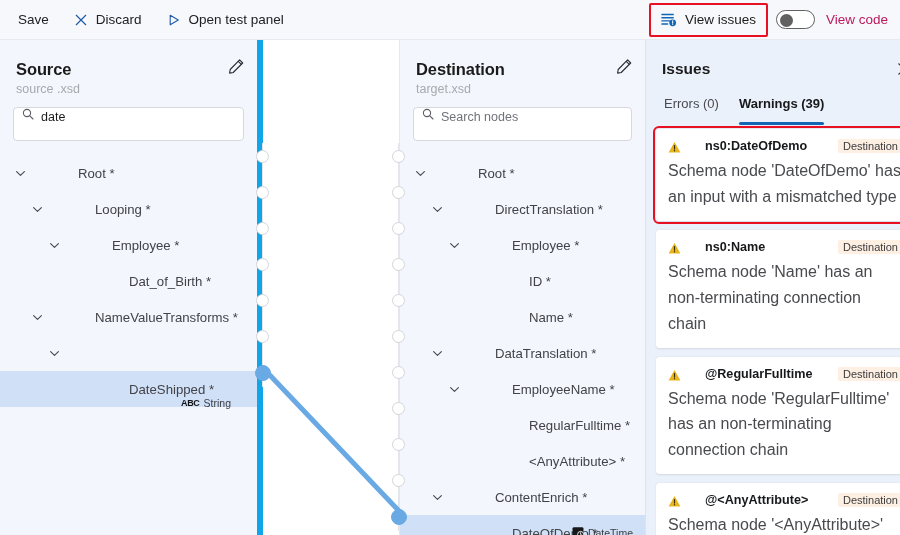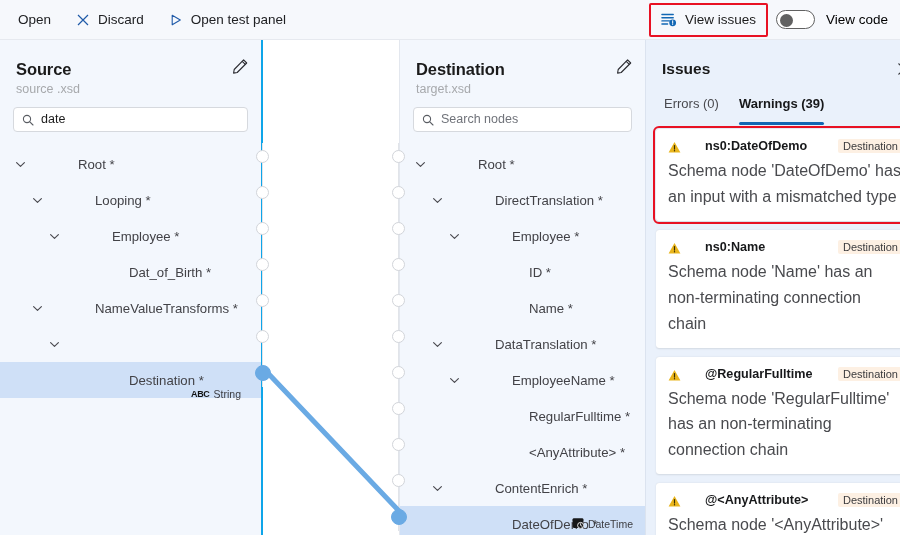--- a/index.html
+++ b/index.html
@@ -41,42 +41,42 @@
   .toggle-wrap { display: flex; align-items: center; gap: 11px; margin-right: 12px; }
   .toggle {
     width: 39px; height: 19px; border-radius: 10px;
     border: 1px solid #616161; background: #ffffff;
     position: relative; cursor: pointer; flex: none;
   }
   .toggle .knob {
     position: absolute; top: 3px; left: 3px;
     width: 13px; height: 13px; border-radius: 50%; background: #616161;
   }
-  .toggle-label { font-size: 13.5px; color: #000000; white-space: nowrap; }
+  .toggle-label { font-size: 13.5px; color: #be185d; white-space: nowrap; }
 
   
   .canvas { position: absolute; top: 40px; left: 0; width: 645px; height: 495px; background: #ffffff; }
 
   
   .panel {
     position: absolute; top: 0; height: 495px;
     background: #f3f7fd;
   }
-  .panel.source { left: 0; width: 263px; border-right: 2px solid #0ea5e9; }
+  .panel.source { left: 0; width: 263px; border-right: 6px solid #0ea5e9; }
   .panel.dest   { left: 399px; width: 246px; border-left: 1px solid #e3e7ee; }
 
   .panel-head { padding: 20px 16px 0 16px; position: relative; }
   .panel-title { font-size: 16.5px; font-weight: bold; color: #1b1b1b; letter-spacing: -0.1px; }
   .panel-sub { font-size: 12.5px; color: #a7a9ac; margin-top: 3px; }
   .edit-ico { position: absolute; right: 12px; top: 18px; cursor: pointer; }
 
   .search-box {
     margin: 11px 13px 0 13px; height: 25px;
     background: #fff; border: 1px solid #d6d9de; border-radius: 4px;
-    display: flex; align-items: flex-start; gap: 7px; padding: 4px 8px;
+    display: flex; align-items: flex-end; gap: 7px; padding: 16px 8px;
   }
   .search-box .txt { font-size: 12.5px; color: #1b1b1b; }
   .search-box .ph  { font-size: 12.5px; color: #70737a; }
 
   
   .tree { margin-top: 14px; position: relative; }
   .tnode {
     height: 36px; display: flex; align-items: center;
     font-size: 13.2px; color: #424247; position: relative;
     cursor: pointer;
@@ -84,21 +84,21 @@
   }
   .tnode.selected { background: #cfe0f7; }
   .panel.dest .tnode { padding-left: 14px; }
   .chev { width: 13px; height: 13px; flex: none; margin-right: 3px; display:inline-flex; align-items:center; justify-content:center; }
   .chev.empty { visibility: hidden; }
   .tlabel { white-space: nowrap; }
   .type-badge {
     position: absolute; display: flex; align-items: center; gap: 4px;
     font-size: 10.5px; color: #3d3d42;
   }
-  .panel.source .type-badge { right: 20px; margin-top: 28px; }
+  .panel.source .type-badge { right: 26px; margin-top: 28px; }
   .panel.dest .type-badge { right: 12px; }
   .abc { font-weight: bold; font-size: 9px; letter-spacing: -0.3px; color: #141414; }
 
   
   .dots { position: absolute; top: 0; width: 14px; height: 495px; }
   .dots.src  { left: 256px; }
   .dots.dst  { left: 392px; }
   .dot {
     position: absolute; width: 13px; height: 13px; border-radius: 50%;
     background: #ffffff; border: 1px solid #d2d5da; left: 0;
@@ -143,21 +143,21 @@
   }
   .issue-desc { font-size: 16px; color: #494a4e; line-height: 1.62; }
 </style>
 </head>
 <body>
 
 <div id="app">
 
   <div class="cmdbar">
     <div class="cmd-btn">
-      <span>Open</span>
+      <span>Save</span>
     </div>
     <div class="cmd-btn">
       <span class="cmd-ico">
         <svg width="14" height="14" viewBox="0 0 14 14">
             <path d="M2 2 L12 12 M12 2 L2 12" stroke="#1f5aa8" stroke-width="1.2" fill="none"></path>
           </svg>
       </span>
       <span>Discard</span>
     </div>
     <div class="cmd-btn">
@@ -262,21 +262,21 @@
                 <path d="M1.6 3.6 L5.5 7.4 L9.4 3.6" stroke="#4a4a50" stroke-width="1.15" fill="none" stroke-linecap="round" stroke-linejoin="round"></path>
               </svg>
             </span>
           </div>
           <div class="tnode selected" style="padding-left: 65px;">
             <span class="chev empty">
               <svg width="11" height="11" viewBox="0 0 11 11">
                 <path d="M1.6 3.6 L5.5 7.4 L9.4 3.6" stroke="#4a4a50" stroke-width="1.15" fill="none" stroke-linecap="round" stroke-linejoin="round"></path>
               </svg>
             </span>
-            <span class="tlabel">Destination *</span>
+            <span class="tlabel">DateShipped *</span>
             <span class="type-badge">
               <span class="abc">ABC</span>
               <span>String</span>
             </span>
           </div>
         </div>
     </div>
 
     <div class="panel dest">
       <div class="panel-head">

